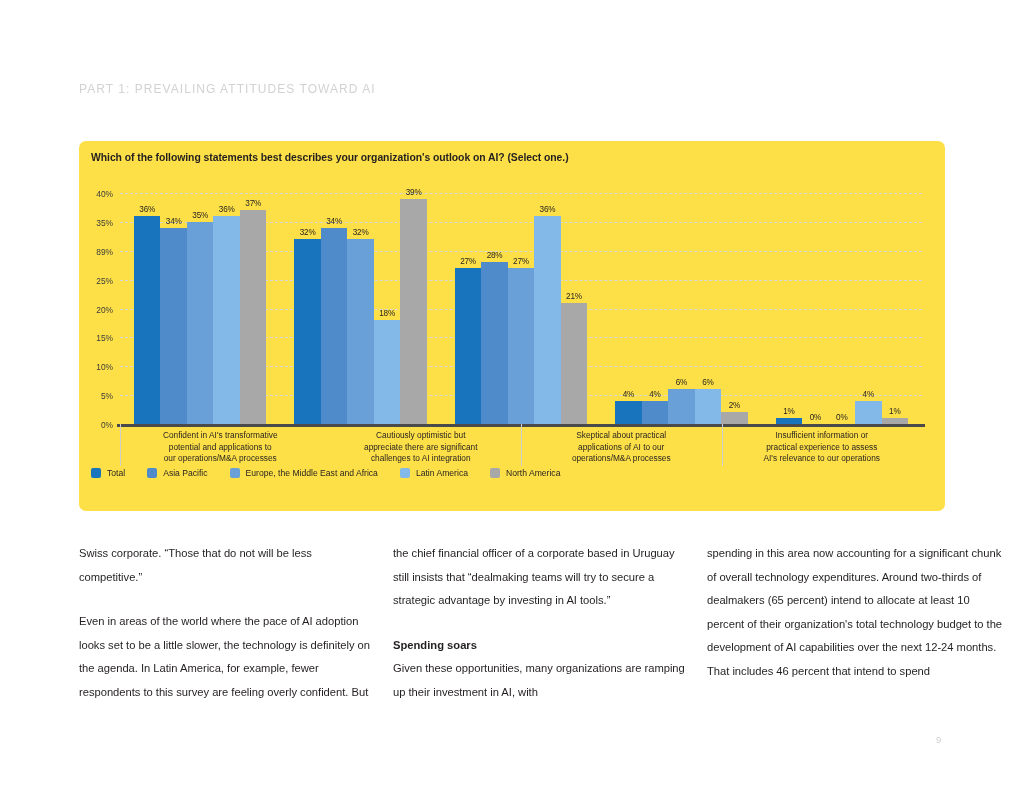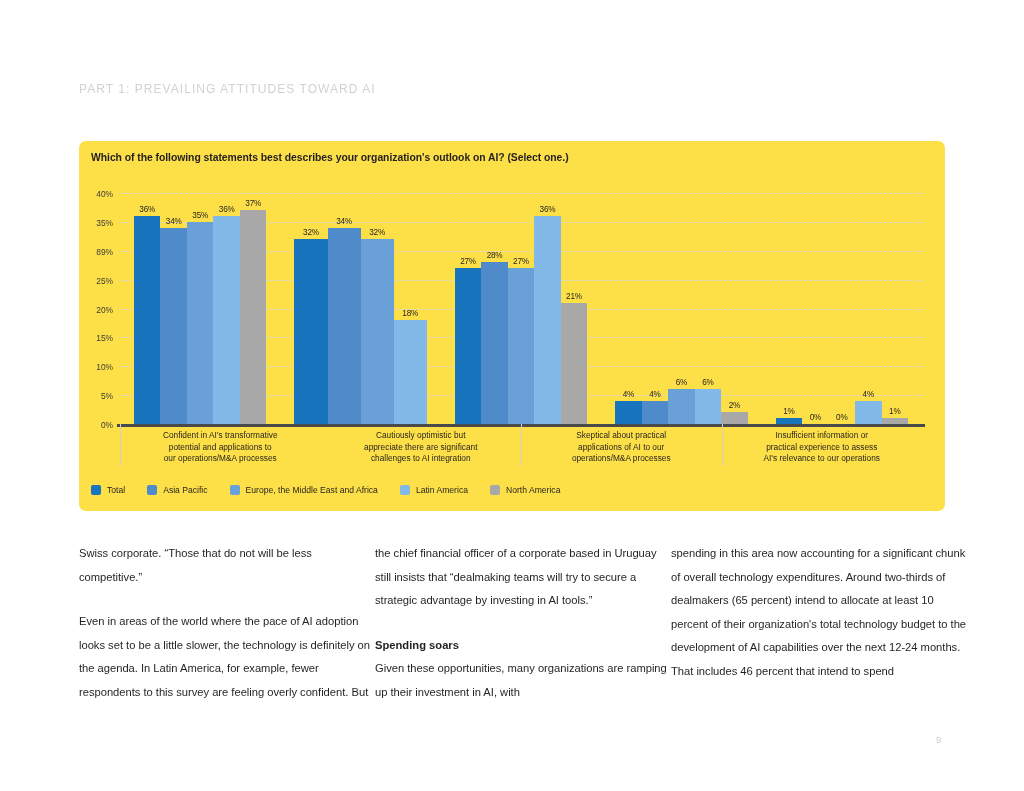--- a/index.html
+++ b/index.html
@@ -142,21 +142,21 @@
     top: -6px;
     width: 1px;
     height: 42px;
     background: #cfcfcf;
   }
 
   
   .legend {
     position: absolute;
     left: 12px;
-    top: 344px;
+    top: 327px;
     display: flex;
   }
   .legend-item {
     display: flex;
     align-items: center;
     margin-right: 22px;
     white-space: nowrap;
   }
   .legend-swatch {
     width: 10px;
@@ -170,21 +170,21 @@
     color: #231f20;
   }
 
   
   .columns {
     position: absolute;
     left: 79px;
     top: 542px;
     width: 866px;
     display: flex;
-    gap: 0px;
+    gap: 18px;
   }
   .col {
     width: 296px;
     flex: none;
     margin-right: 0;
   }
   .col:nth-child(2) { margin-left: 0; }
   .col p {
     margin: 0 0 21px 0;
     font-size: 11.2px;
@@ -279,20 +279,24 @@
             <div class="bar" style="height: 196.35px; background: rgb(79, 139, 203);"></div>
             <div class="bar-label" style="bottom: 198.35px;">34%</div>
           </div>
           <div class="bar-wrap">
             <div class="bar" style="height: 184.8px; background: rgb(106, 160, 216);"></div>
             <div class="bar-label" style="bottom: 186.8px;">32%</div>
           </div>
           <div class="bar-wrap">
             <div class="bar" style="height: 103.95px; background: rgb(130, 185, 232);"></div>
             <div class="bar-label" style="bottom: 105.95px;">18%</div>
+          </div>
+          <div class="bar-wrap">
+            <div class="bar" style="height: 225.225px; background: rgb(168, 168, 168);"></div>
+            <div class="bar-label" style="bottom: 227.225px;">39%</div>
           </div>
         </div>
         <div class="group">
           <div class="bar-wrap">
             <div class="bar" style="height: 155.925px; background: rgb(24, 116, 189);"></div>
             <div class="bar-label" style="bottom: 157.925px;">27%</div>
           </div>
           <div class="bar-wrap">
             <div class="bar" style="height: 161.7px; background: rgb(79, 139, 203);"></div>
             <div class="bar-label" style="bottom: 163.7px;">28%</div>

